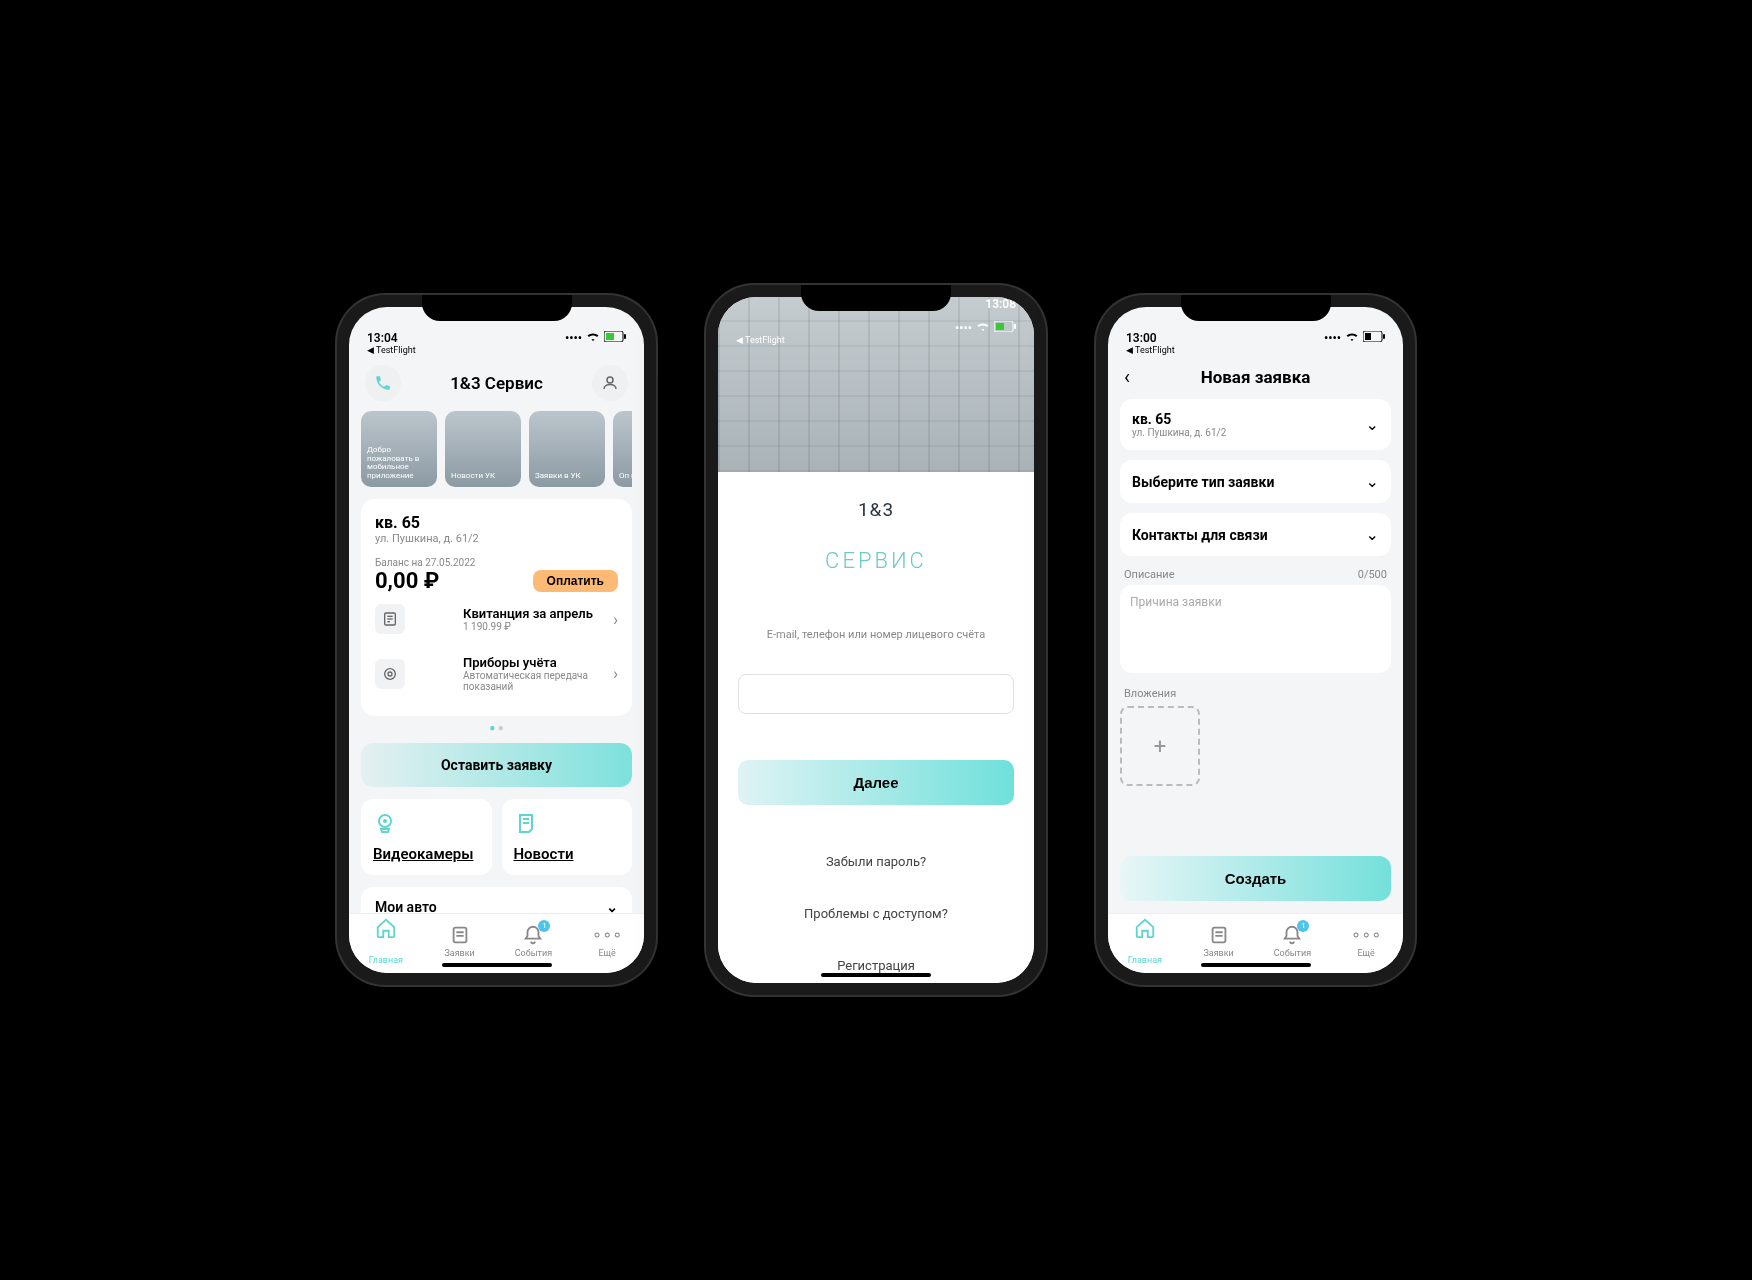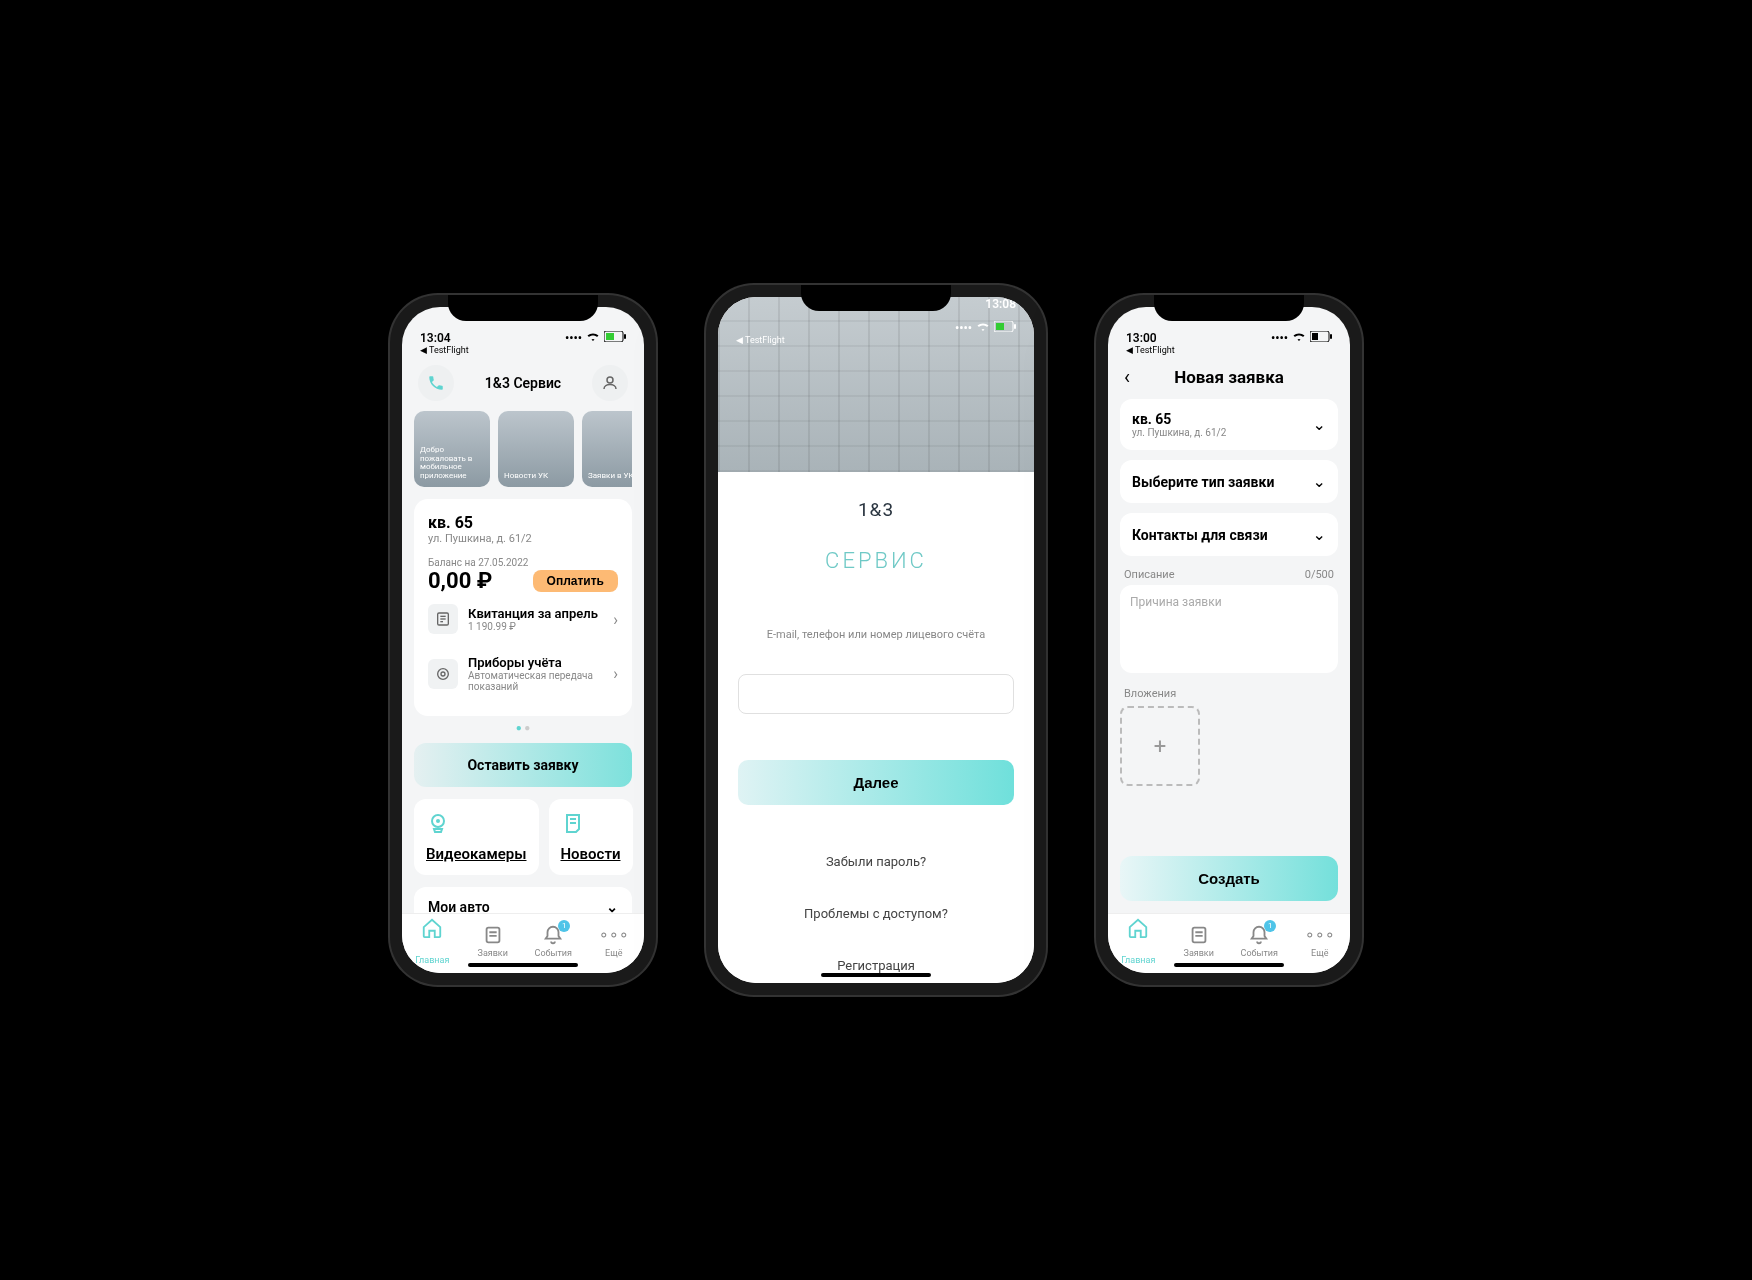--- a/index.html
+++ b/index.html
@@ -7,21 +7,21 @@
     background: #000;
     font-family: -apple-system, BlinkMacSystemFont, "Segoe UI", Roboto, sans-serif;
     display: flex;
     justify-content: center;
     align-items: center;
     min-height: 1280px;
     width: 1752px;
     gap: 50px;
   }
   .phone {
-    width: 266px;
+    width: 319px;
     height: 690px;
     background: #1a1a1a;
     border-radius: 48px;
     padding: 12px;
     position: relative;
     box-shadow: 0 0 0 2px #333, 0 20px 60px rgba(0,0,0,0.6);
   }
   .phone.center { height: 710px; width: 340px; }
   .screen {
     width: 100%;
@@ -59,21 +59,21 @@
 
   
   .header-row {
     display: flex; align-items: center; justify-content: space-between;
     padding: 10px 16px;
   }
   .icon-btn {
     width: 36px; height: 36px; border-radius: 50%;
     background: #eef0f1; display: flex; align-items: center; justify-content: center;
   }
-  .header-title { font-size: 14px; font-weight: 600; }
+  .header-title { font-size: 17px; font-weight: 600; }
   .scroll-body { flex: 1; overflow-y: hidden; padding: 0 12px; }
   .stories { display: flex; gap: 8px; margin-bottom: 12px; overflow: hidden; }
   .story {
     width: 76px; height: 76px; border-radius: 10px;
     background: linear-gradient(#bcc5cc,#8c9aa3);
     padding: 6px; display: flex; align-items: flex-end;
     font-size: 8px; color: #fff; line-height: 1.1;
     flex-shrink: 0;
   }
   .card {
@@ -93,21 +93,21 @@
   .list-item {
     display: flex; align-items: center; gap: 10px;
     padding: 10px 0; border-top: 1px solid transparent;
   }
   .list-item:first-of-type { margin-top: 10px; }
   .li-icon {
     width: 30px; height: 30px; border-radius: 6px;
     background: #f0f2f3; display: flex; align-items: center; justify-content: center;
     font-size: 14px; color: #666;
   }
-  .li-texts { flex: 1; }
+  .li-texts { flex: 1; margin-left: 48px; }
   .li-title { font-size: 13px; font-weight: 600; }
   .li-sub { font-size: 10px; color: #888; }
   .li-chevron { color: #888; }
   .dots { text-align: center; margin: -6px 0 10px; font-size: 10px; }
   .dots .active { color: #5fd4d0; }
   .dots .inactive { color: #ccc; }
   .wide-btn {
     background: linear-gradient(90deg,#e5f0f1,#7de1dc);
     border-radius: 12px; padding: 14px; text-align: center;
     font-weight: 700; font-size: 14px; margin-bottom: 12px;

